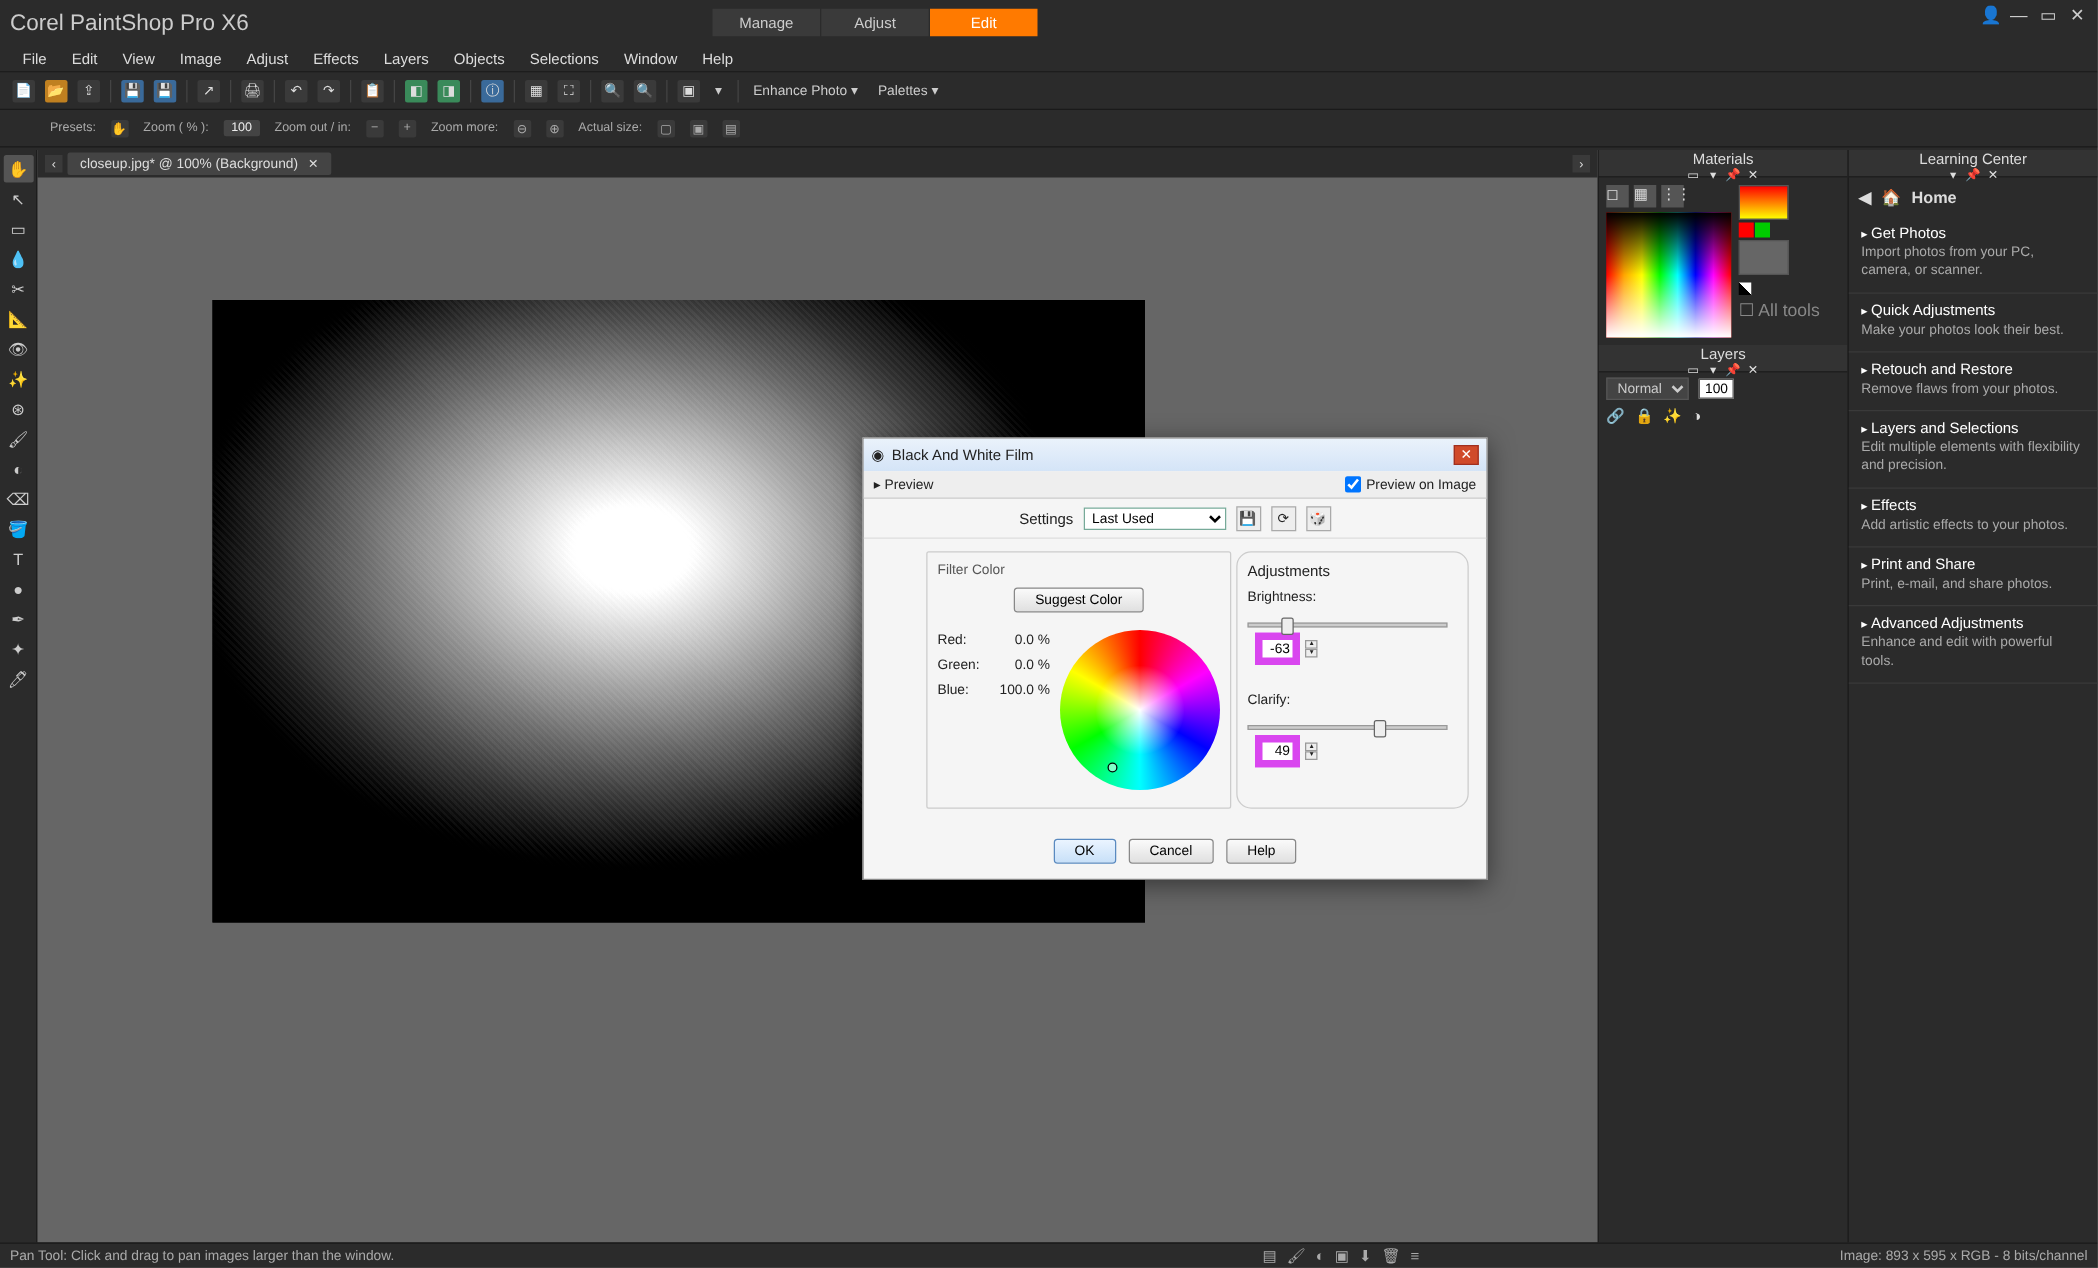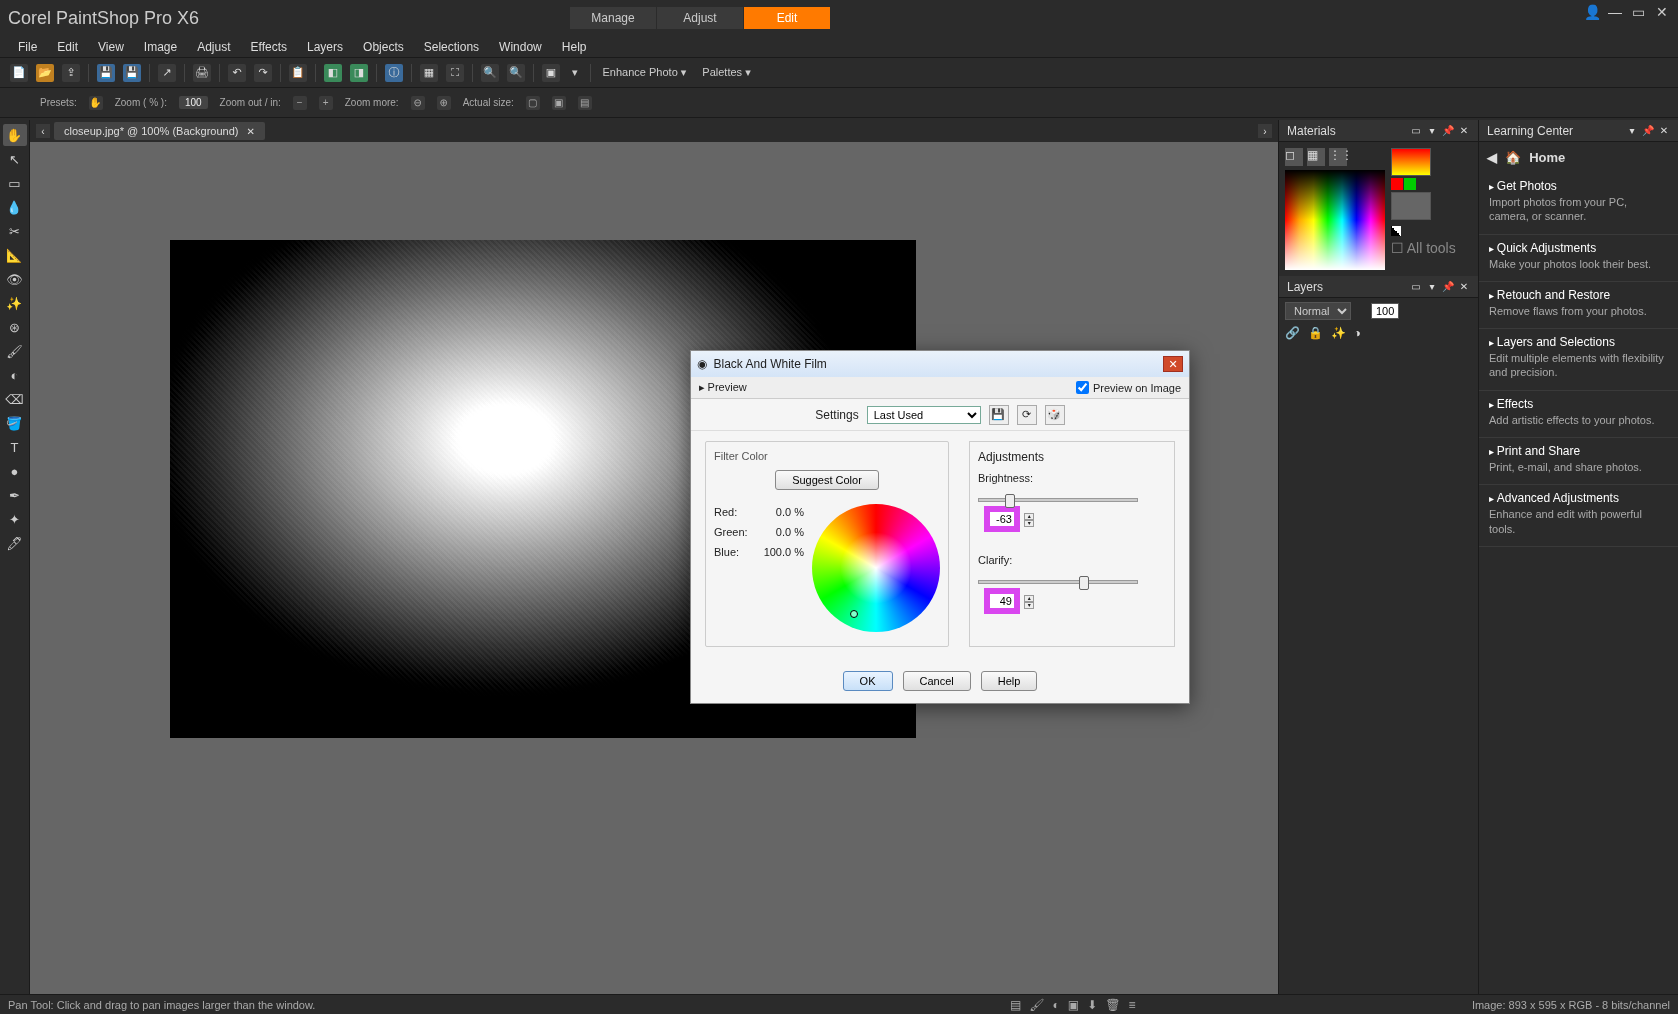--- a/index.html
+++ b/index.html
@@ -35,30 +35,30 @@
 .canvas-area { flex: 1; background: #666; position: relative; }
 .doc-tab-strip { height: 22px; background: #2b2b2b; display:flex; align-items:center; padding: 0 6px; gap:4px;}
 .doc-tab { background: #444; height: 18px; padding: 0 10px; display:flex; align-items:center; font-size:11px; gap:8px; border-radius:2px;}
 .doc-tab .x { cursor:pointer; font-size:10px; }
 .doc-tab-strip .nav { width:14px; height:14px; background:#3a3a3a; cursor:pointer; display:flex;align-items:center;justify-content:center;font-size:10px;}
 .canvas { position:absolute; top:120px; left:140px; width:746px; height:498px; background:#000; }
 .canvas-img { width:100%; height:100%; background: radial-gradient(ellipse at 45% 40%, #ddd 0%, #888 30%, #333 60%, #111 100%); filter: contrast(1.8) grayscale(1); }
 .canvas-img::after{content:"";position:absolute;inset:0;background:repeating-linear-gradient(45deg,rgba(255,255,255,.03) 0 2px,transparent 2px 4px);}
 
 .panels-right { width: 200px; background: #2b2b2b; border-left: 1px solid #1a1a1a; display:flex; flex-direction:column;}
-.panel-header { height: 22px; background:#333; display:flex; align-items:center; padding:0 8px; font-size:12px; color:#ddd; justify-content:space-between; border-bottom:1px solid #1a1a1a;}
+.panel-header { height: 22px; background:#333; display:flex; align-items:center; padding:0 8px; font-size:12px; color:#ddd; justify-content:space-between; border-bottom:1px solid #1a1a1a;flex-direction:column;}
 .panel-header .ctrls { display:flex; gap:4px; font-size:10px; }
 .panel-header .ctrls span { cursor:pointer; width:12px; text-align:center;}
 .materials-body { padding:6px; display:flex; gap:6px; }
 .color-picker { width:100px; height:100px; background: linear-gradient(to bottom, black 0%, transparent 50%, white 100%), linear-gradient(to right, red,orange,yellow,lime,cyan,blue,magenta,red); }
 .swatches-col { display:flex; flex-direction:column; gap:2px; }
 .swatch-big { width:40px; height:28px; background: linear-gradient(red,yellow); border:1px solid #555;}
 .swatch-mid {width:40px;height:28px;background:#666;border:1px solid #555;}
 .layers-body { padding:4px 6px; }
-.layers-body .row { display:flex; align-items:center; gap:20px; font-size:11px;}
+.layers-body .row { display:flex; align-items:center; gap:8px; font-size:11px;}
 .layers-body select { background:#444;color:#ccc;border:1px solid #555;font-size:11px;padding:1px 4px;}
 .layers-body .opacity { background:#fff;color:#000;padding:1px 4px;font-size:11px;border:1px solid #555;}
 .layers-body .iconrow { display:flex;gap:8px;margin-top:6px;font-size:12px;}
 .layers-body .iconrow span{cursor:pointer;}
 
 .learning { width: 200px; background:#2b2b2b; border-left:1px solid #1a1a1a; display:flex; flex-direction:column;}
 .learning .home-row { display:flex; align-items:center; gap:8px; padding:8px; font-size:13px; font-weight:bold;}
 .learning .section { padding:6px 10px 10px; border-bottom:1px solid #3a3a3a;}
 .learning .section .title { font-weight:normal; font-size:12px; color:#fff; cursor:pointer;}
 .learning .section .title::before{content:"▸ ";font-size:10px;}
@@ -71,24 +71,24 @@
 
 .dialog { position:absolute; left:690px; top:350px; width:500px; background:#f5f5f5; border:1px solid #888; box-shadow:0 4px 20px rgba(0,0,0,.5); color:#222; font-size:12px;}
 .dialog .dlg-title { height:26px; background: linear-gradient(#eaf2fb,#d4e4f7); display:flex; align-items:center; padding:0 6px; gap:6px; font-size:12px;}
 .dialog .dlg-title .close { margin-left:auto; width:20px; height:16px; background:#d04a2a; color:#fff; text-align:center; line-height:14px; cursor:pointer; font-size:11px; border:1px solid #a03020;}
 .dialog .preview-row { height:22px; border-bottom:1px solid #ccc; display:flex; align-items:center; padding:0 8px; justify-content:space-between; background:#eee;}
 .dialog .preview-row .prv { cursor:pointer; font-size:11px;}
 .dialog .preview-row .chk { display:flex; align-items:center; gap:4px; font-size:11px;}
 .dialog .settings-row { height:32px; display:flex; align-items:center; justify-content:center; gap:8px; border-bottom:1px solid #ddd;}
 .dialog .settings-row select { width:114px; font-size:11px; border:1px solid #7a9; background:#fff; padding:1px 2px;}
 .dialog .settings-row .ico { width:20px; height:20px; border:1px solid #aaa; background:#eee; cursor:pointer; display:flex;align-items:center;justify-content:center;font-size:11px;}
-.dialog .body { display:flex; padding:10px 14px 16px; gap:20px;}
+.dialog .body { display:flex; padding:10px 14px 16px; gap:4px;margin-left:36px;}
 .dialog .filter-col { flex:1; border:1px solid #ccc; padding:8px; border-radius:2px;}
 .dialog .filter-col .lbl { font-size:11px; color:#555;}
-.dialog .adj-col { width:230px; border:1px solid #ccc; padding:8px; border-radius:0;}
+.dialog .adj-col { width:230px; border:1px solid #ccc; padding:8px; border-radius:12px;}
 .dialog button.win { background:linear-gradient(#fafafa,#e0e0e0); border:1px solid #888; border-radius:3px; padding:3px 16px; font-size:11px; cursor:pointer;}
 .dialog button.win.primary { background:linear-gradient(#eaf4ff,#c8e0f8); border-color:#5a8ac0;}
 .wheel { width:128px; height:128px; border-radius:50%; background: conic-gradient(red,magenta,blue,cyan,lime,yellow,red); position:relative; margin:6px auto;}
 .wheel::after{content:"";position:absolute;inset:22%;border-radius:50%;background:radial-gradient(#fff,transparent 70%);}
 .wheel .dot{position:absolute;width:8px;height:8px;border:1px solid #000;border-radius:50%;background:rgba(255,255,255,.5);left:38px;top:106px;}
 .rgb-row{display:flex;justify-content:space-between;font-size:11px;margin:8px 0;}
 .slider-row{margin:8px 0;}
 .slider-row .slbl{font-size:11px;margin-bottom:8px;}
 .slider-track{height:4px;background:#ccc;border:1px solid #999;position:relative;width:160px;display:inline-block;vertical-align:middle;}
 .slider-thumb{position:absolute;top:-5px;width:10px;height:14px;background:#eee;border:1px solid #666;border-radius:2px;cursor:pointer;}

